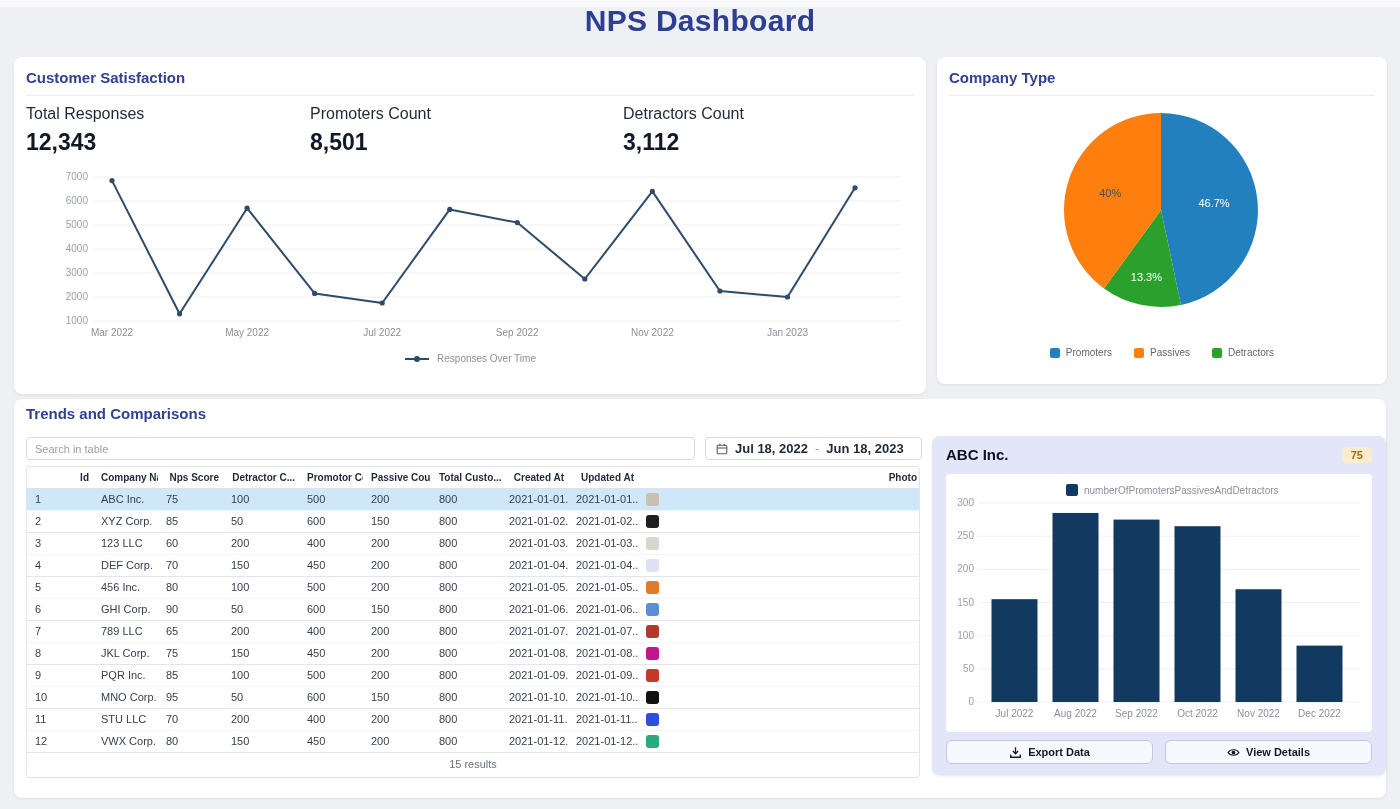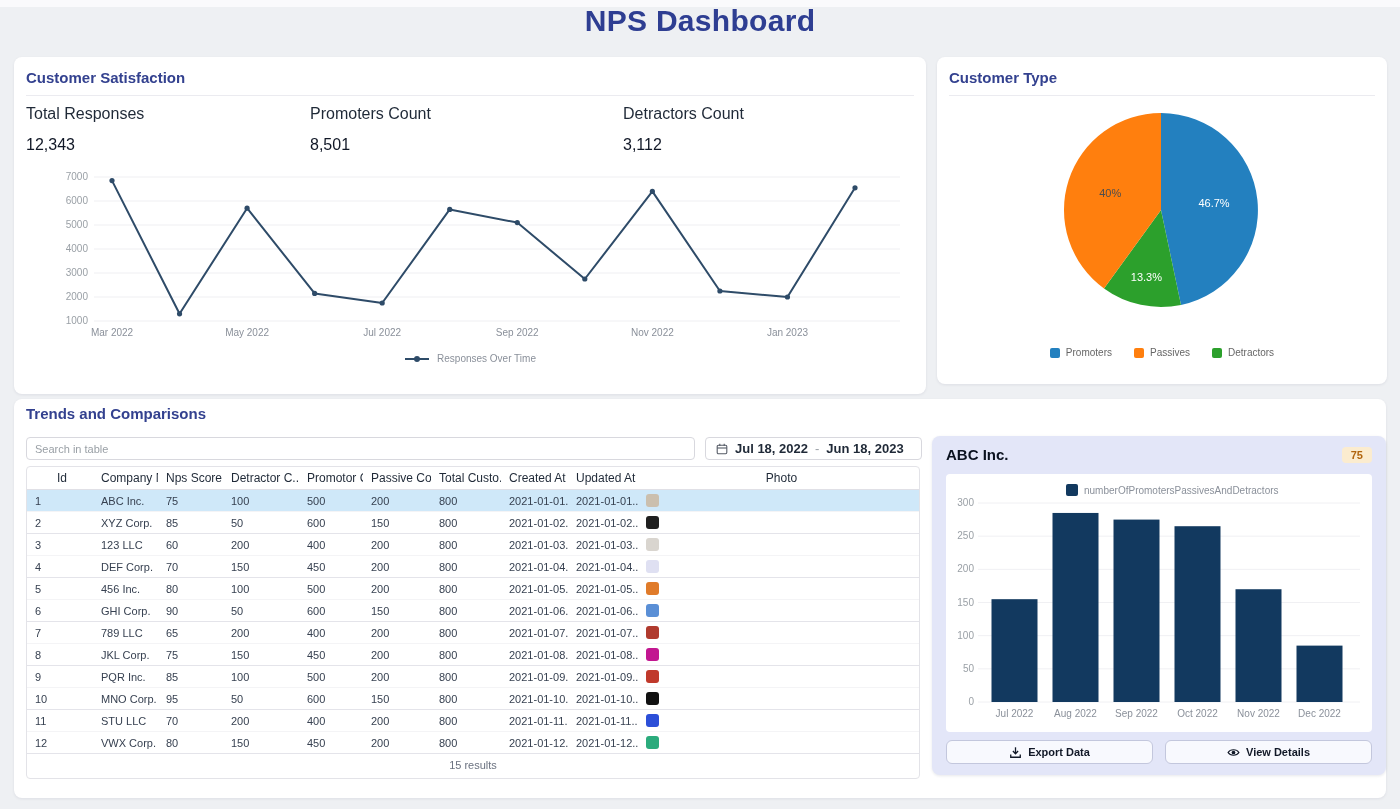--- a/index.html
+++ b/index.html
@@ -8,38 +8,38 @@
   .top-strip{position:absolute;left:0;top:0;width:100%;height:7px;background:#fafafc}
   .page-title{position:absolute;top:4px;left:0;width:100%;text-align:center;font-size:30px;font-weight:800;color:#2e3e92;letter-spacing:.3px}
   .card{position:absolute;background:#fff;border-radius:8px;box-shadow:0 1px 3px rgba(20,25,60,.08)}
   .card-h{font-size:15px;font-weight:700;color:#33418f;padding:12px 12px 0 12px}
   .card-hr{border:none;border-top:1px solid #ebebf0;margin:9px 12px 0 12px}
   
   #card-satisfaction{left:14px;top:57px;width:912px;height:337px}
   .stats{position:absolute;top:48px;left:0;width:100%}
   .stat{position:absolute;top:0}
   .stat .lab{font-size:16px;font-weight:400;color:#1f2937}
-  .stat .val{font-size:16px;font-weight:400;color:#111827;margin-top:13px}
+  .stat .val{font-size:23px;font-weight:700;color:#111827;margin-top:6px}
   .line-chart{position:absolute;left:0;top:100px;width:912px;height:195px}
   .chart-legend{position:absolute;left:0;top:296px;width:100%;display:flex;justify-content:center;align-items:center;gap:7px;font-size:10px;color:#8a909a}
   
   #card-type{left:937px;top:57px;width:450px;height:327px}
   .pie-chart{position:absolute;left:0;top:40px;width:450px;height:244px}
   .pie-legend{position:absolute;left:0;top:290px;width:100%;display:flex;justify-content:center;gap:22px;font-size:10px;color:#666}
   .lgi{display:flex;align-items:center;gap:6px;cursor:pointer}
   .sq{width:10px;height:10px;border-radius:2px;display:inline-block}
   
   #panel-trends{left:14px;top:399px;width:1372px;height:399px}
   .search-input{position:absolute;left:12px;top:38px;width:669px;height:23px;border:1px solid #d8d8de;border-radius:4px;padding:0 8px;font-size:11px;color:#1f2937;outline:none;font-family:"Liberation Sans",sans-serif}
   .search-input::placeholder{color:#9aa0a6}
   .date-box{position:absolute;left:691px;top:38px;width:217px;height:23px;border:1px solid #d8d8de;border-radius:4px;display:flex;align-items:center;gap:7px;padding:0 10px;font-size:13px;font-weight:700;color:#1f2937;background:#fff;cursor:pointer}
   .date-box .sep{color:#9aa0a6;font-weight:400}
   .table-wrap{position:absolute;left:12px;top:67px;width:894px;border:1px solid #e3e3e8;border-radius:4px;background:#fff;overflow:hidden}
   table{width:100%;border-collapse:collapse;table-layout:fixed}
-  th{font-size:12px;font-weight:400;color:#1f2937;text-align:center;padding:4px 4px 4px 8px;height:21px;border-bottom:1px solid #e0e0e6;white-space:nowrap;overflow:hidden;cursor:pointer}
+  th{font-size:10px;font-weight:700;color:#1f2937;text-align:right;padding:4px 4px 4px 8px;height:21px;border-bottom:1px solid #e0e0e6;white-space:nowrap;overflow:hidden;cursor:pointer}
   td{font-size:11px;color:#374151;padding:0 4px 0 8px;height:22px;white-space:nowrap;overflow:hidden}
   tbody tr{border-bottom:1px solid #f4f4f6;cursor:pointer}
   tbody tr:nth-child(even){border-bottom:1px solid #e4e4ea}
   tbody tr.sel{background:#cfe8f9}
   .photo{width:13px;height:13px;border-radius:3px;display:inline-block;vertical-align:middle}
   .table-footer{font-size:11px;color:#6b7280;text-align:center;padding:5px 0 7px 0}
   
   #company-card{position:absolute;left:918px;top:37px;width:454px;height:339px;background:#e3e6f8;border-radius:8px;box-shadow:0 1px 3px rgba(20,25,60,.10)}
   .cc-head{display:flex;justify-content:space-between;align-items:center;padding:10px 14px 0 14px}
   .cc-title{font-size:15px;font-weight:800;color:#0b1220}
@@ -110,21 +110,21 @@
   <div class="chart-legend">
     <svg width="26" height="10" viewBox="0 0 26 10">
       <line x1="1" y1="5" x2="25" y2="5" stroke="#2e4b68" stroke-width="2"></line>
       <circle cx="13" cy="5" r="3" fill="#2e4b68"></circle>
     </svg>
     <span>Responses Over Time</span>
   </div>
 </div>
 
 <div class="card" id="card-type">
-  <div class="card-h">Customer Type</div>
+  <div class="card-h">Company Type</div>
   <hr class="card-hr">
   <svg class="pie-chart" viewBox="0 0 450 244">
       <path d="M224,113 L224.0,16.0 A97,97 0 0 1 244.0,207.9 Z" fill="#2380bf"></path>
       <text x="277.06355381974294" y="110.47897147088996" text-anchor="middle" fill="#ffffff" font-size="11">46.7%</text>
       <path d="M224,113 L244.0,207.9 A97,97 0 0 1 167.0,191.5 Z" fill="#2ca02c"></path>
       <text x="209.40791741429555" y="184.2985850937776" text-anchor="middle" fill="#ffffff" font-size="11">13.3%</text>
       <path d="M224,113 L167.0,191.5 A97,97 0 0 1 224.0,16.0 Z" fill="#ff7f0e"></path>
       <text x="173.26113485565355" y="99.51394335009657" text-anchor="middle" fill="#4d4d4d" font-size="11">40%</text>
     </svg>
   <div class="pie-legend">

